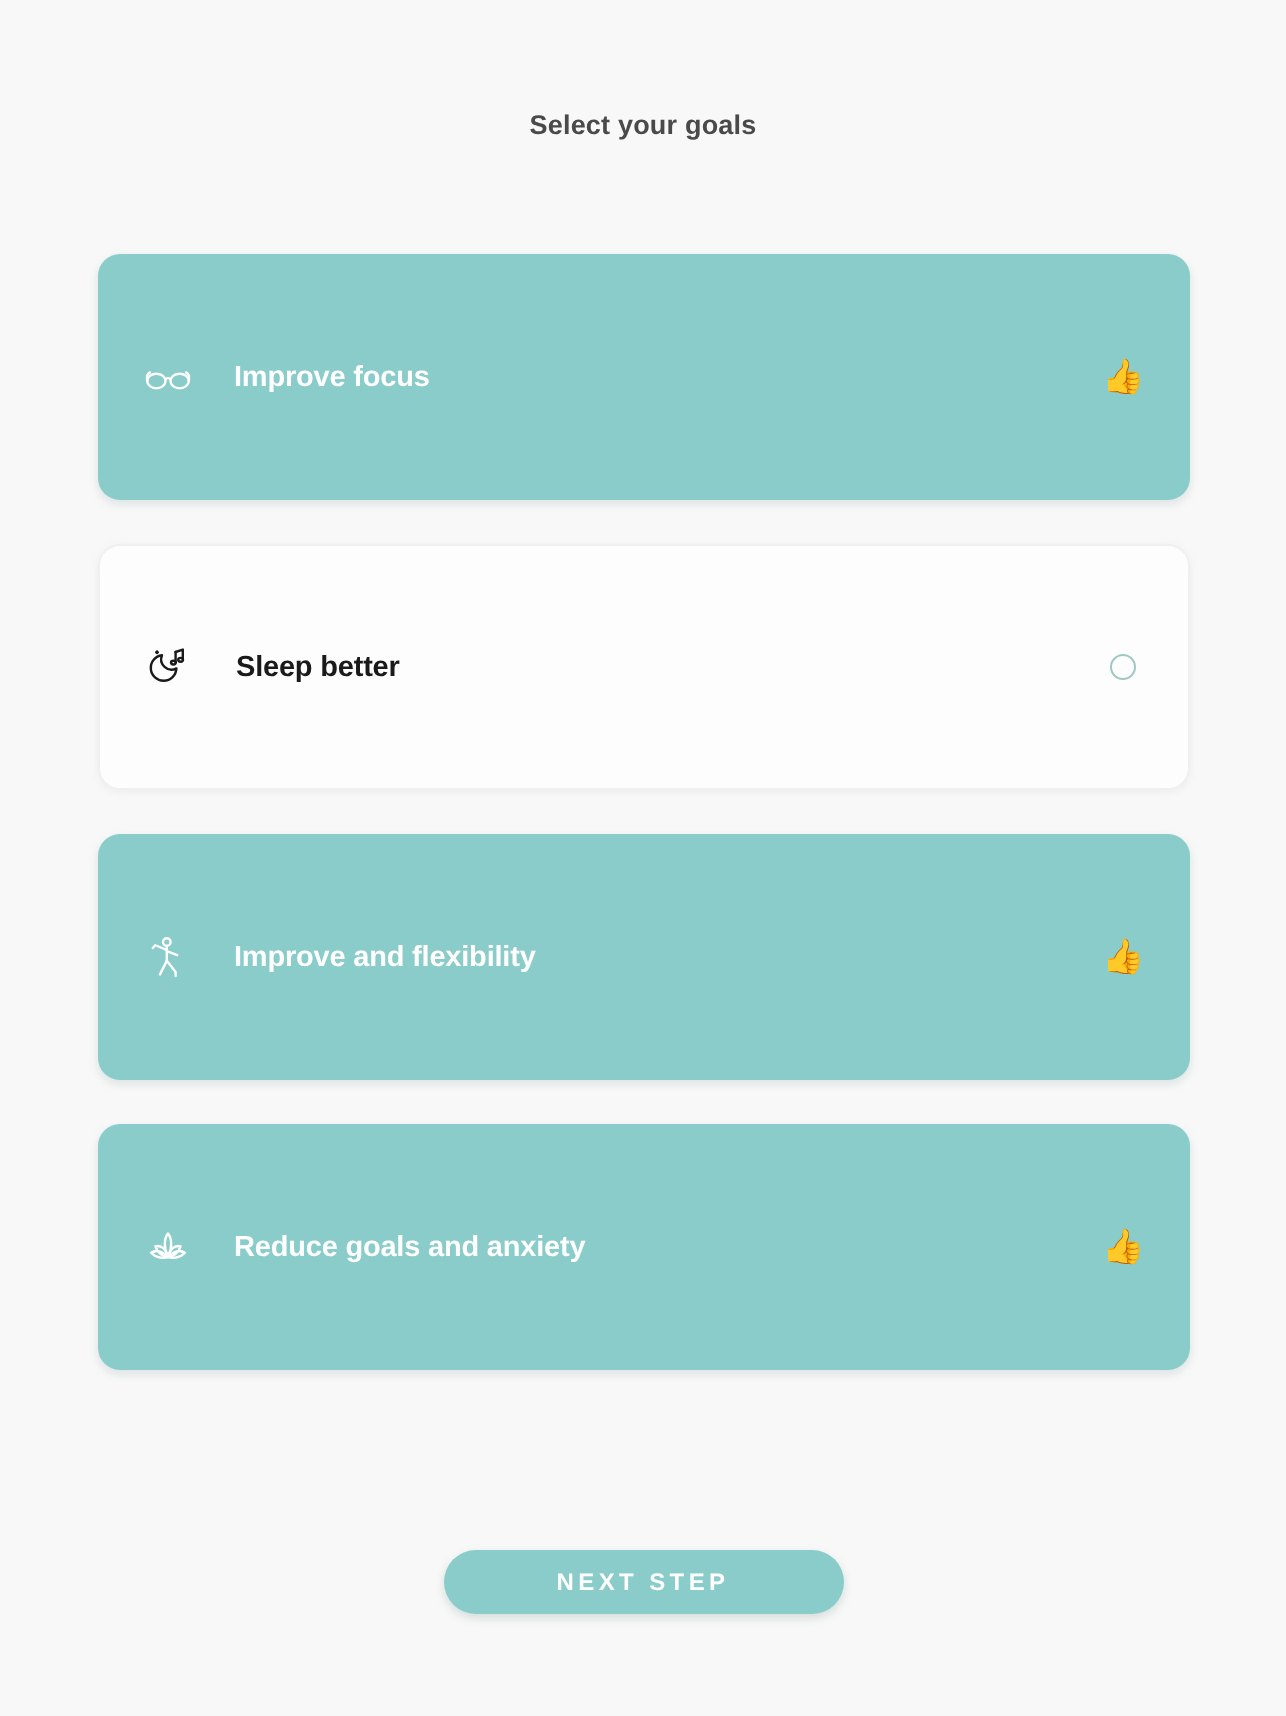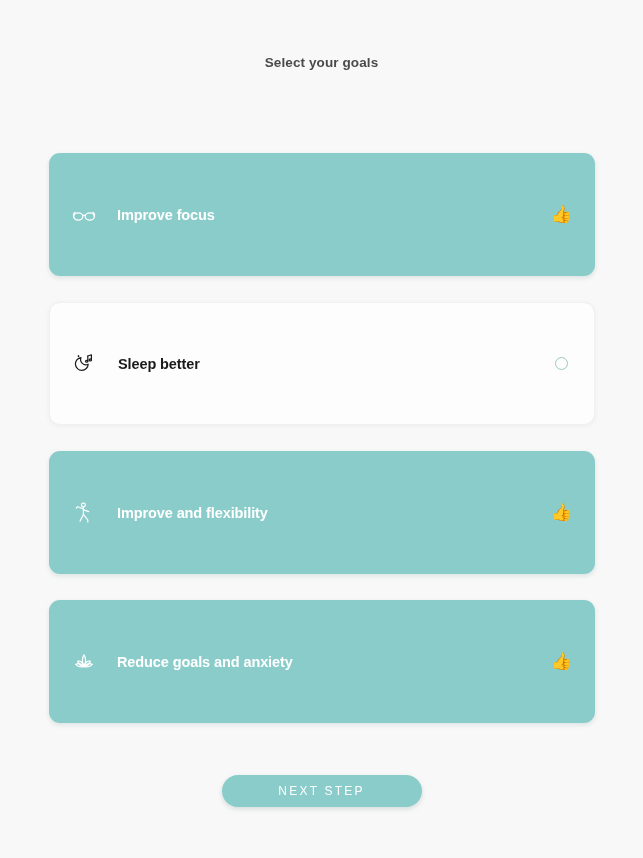--- a/index.html
+++ b/index.html
@@ -47,21 +47,20 @@
     position: relative;
     box-sizing: border-box;
     width: 546px;
     height: 123px;
     border-radius: 11px;
     margin-bottom: 22px;
     display: flex;
     align-items: center;
     padding: 0 20px 0 22px;
     cursor: pointer;
-    margin-top: 26px;
   }
 
   .goal-card.selected {
     background: #8accca;
     box-shadow: 0 2px 5px rgba(120,150,148,0.22);
   }
 
   .goal-card.unselected {
     background: #fdfdfd;
     border: 1px solid #f0f0f0;
@@ -124,21 +123,21 @@
 
   .next-step-button {
     width: 200px;
     height: 32px;
     border: none;
     border-radius: 16px;
     background: #8accca;
     color: #ffffff;
     font-family: "Liberation Sans", sans-serif;
     font-size: 12px;
-    font-weight: normal;
+    font-weight: bold;
     letter-spacing: 2.2px;
     cursor: pointer;
     box-shadow: 0 2px 5px rgba(120,150,148,0.28);
     display: flex;
     align-items: center;
     justify-content: center;
   }
 </style>
 </head>
 <body>

